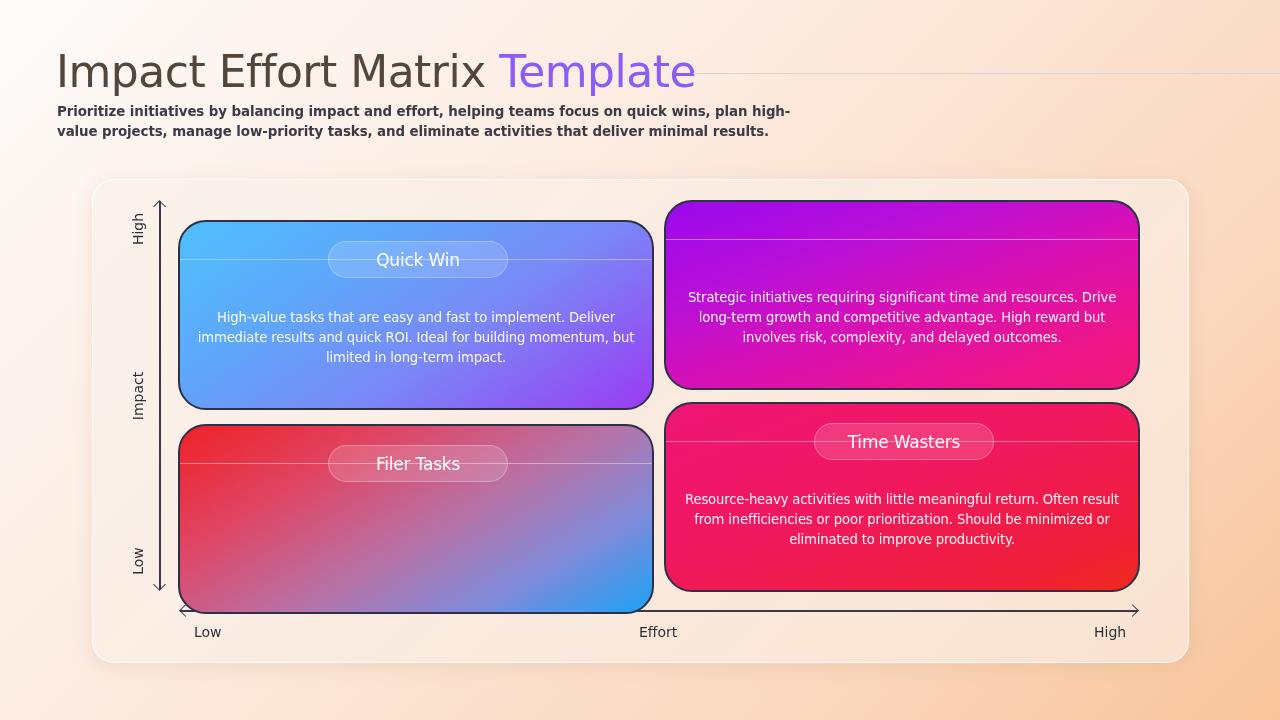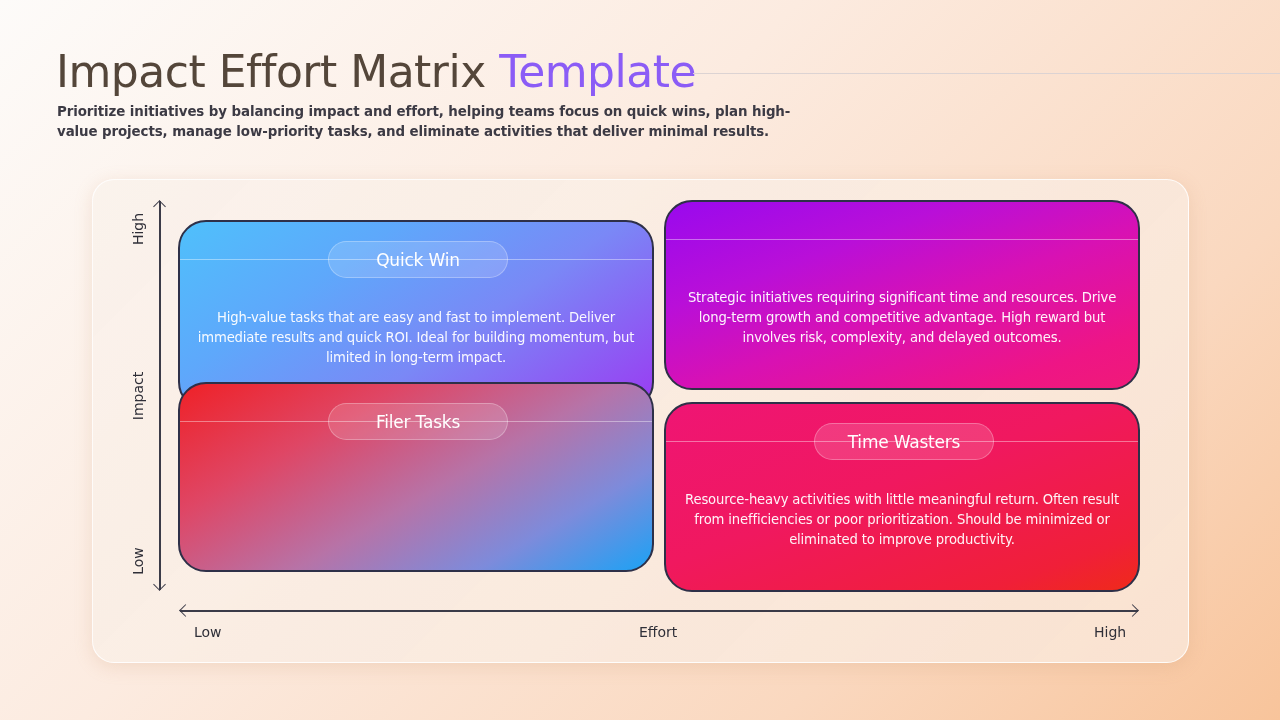--- a/index.html
+++ b/index.html
@@ -99,21 +99,21 @@
 
     .card {
       position: absolute;
       width: 476px; height: 190px;
       border-radius: 28px;
       border: 2px solid #2e3048;
       overflow: hidden;
     }
     .card.q1 { left: 178px; top: 200px; background: linear-gradient(145deg, #4fc0fb 0%, #5ea8fb 30%, #7a88f6 60%, #9a3bf2 100%); margin-top: 20px; }
     .card.q2 { left: 664px; top: 200px; background: linear-gradient(160deg, #9909ee 0%, #b90fd8 30%, #d811b3 55%, #ee1585 85%, #f01a78 100%); }
-    .card.q3 { left: 178px; top: 382px; background: linear-gradient(150deg, #ef2127 0%, #df4665 28%, #b773a7 55%, #7d8bdb 78%, #1ca2f5 100%); padding-left: 20px; }
+    .card.q3 { left: 178px; top: 424px; background: linear-gradient(150deg, #ef2127 0%, #df4665 28%, #b773a7 55%, #7d8bdb 78%, #1ca2f5 100%); padding-left: 20px; }
     .card.q4 { left: 664px; top: 402px; background: linear-gradient(160deg, #ef1574 0%, #f0185f 45%, #f01f38 85%, #ef2a1a 100%); padding-left: 24px; }
 
     .card .hline {
       position: absolute;
       left: 0; right: 0; top: 37px;
       height: 1px;
       background: rgba(255,255,255,0.4);
     }
     .card .pill {
       position: absolute;

